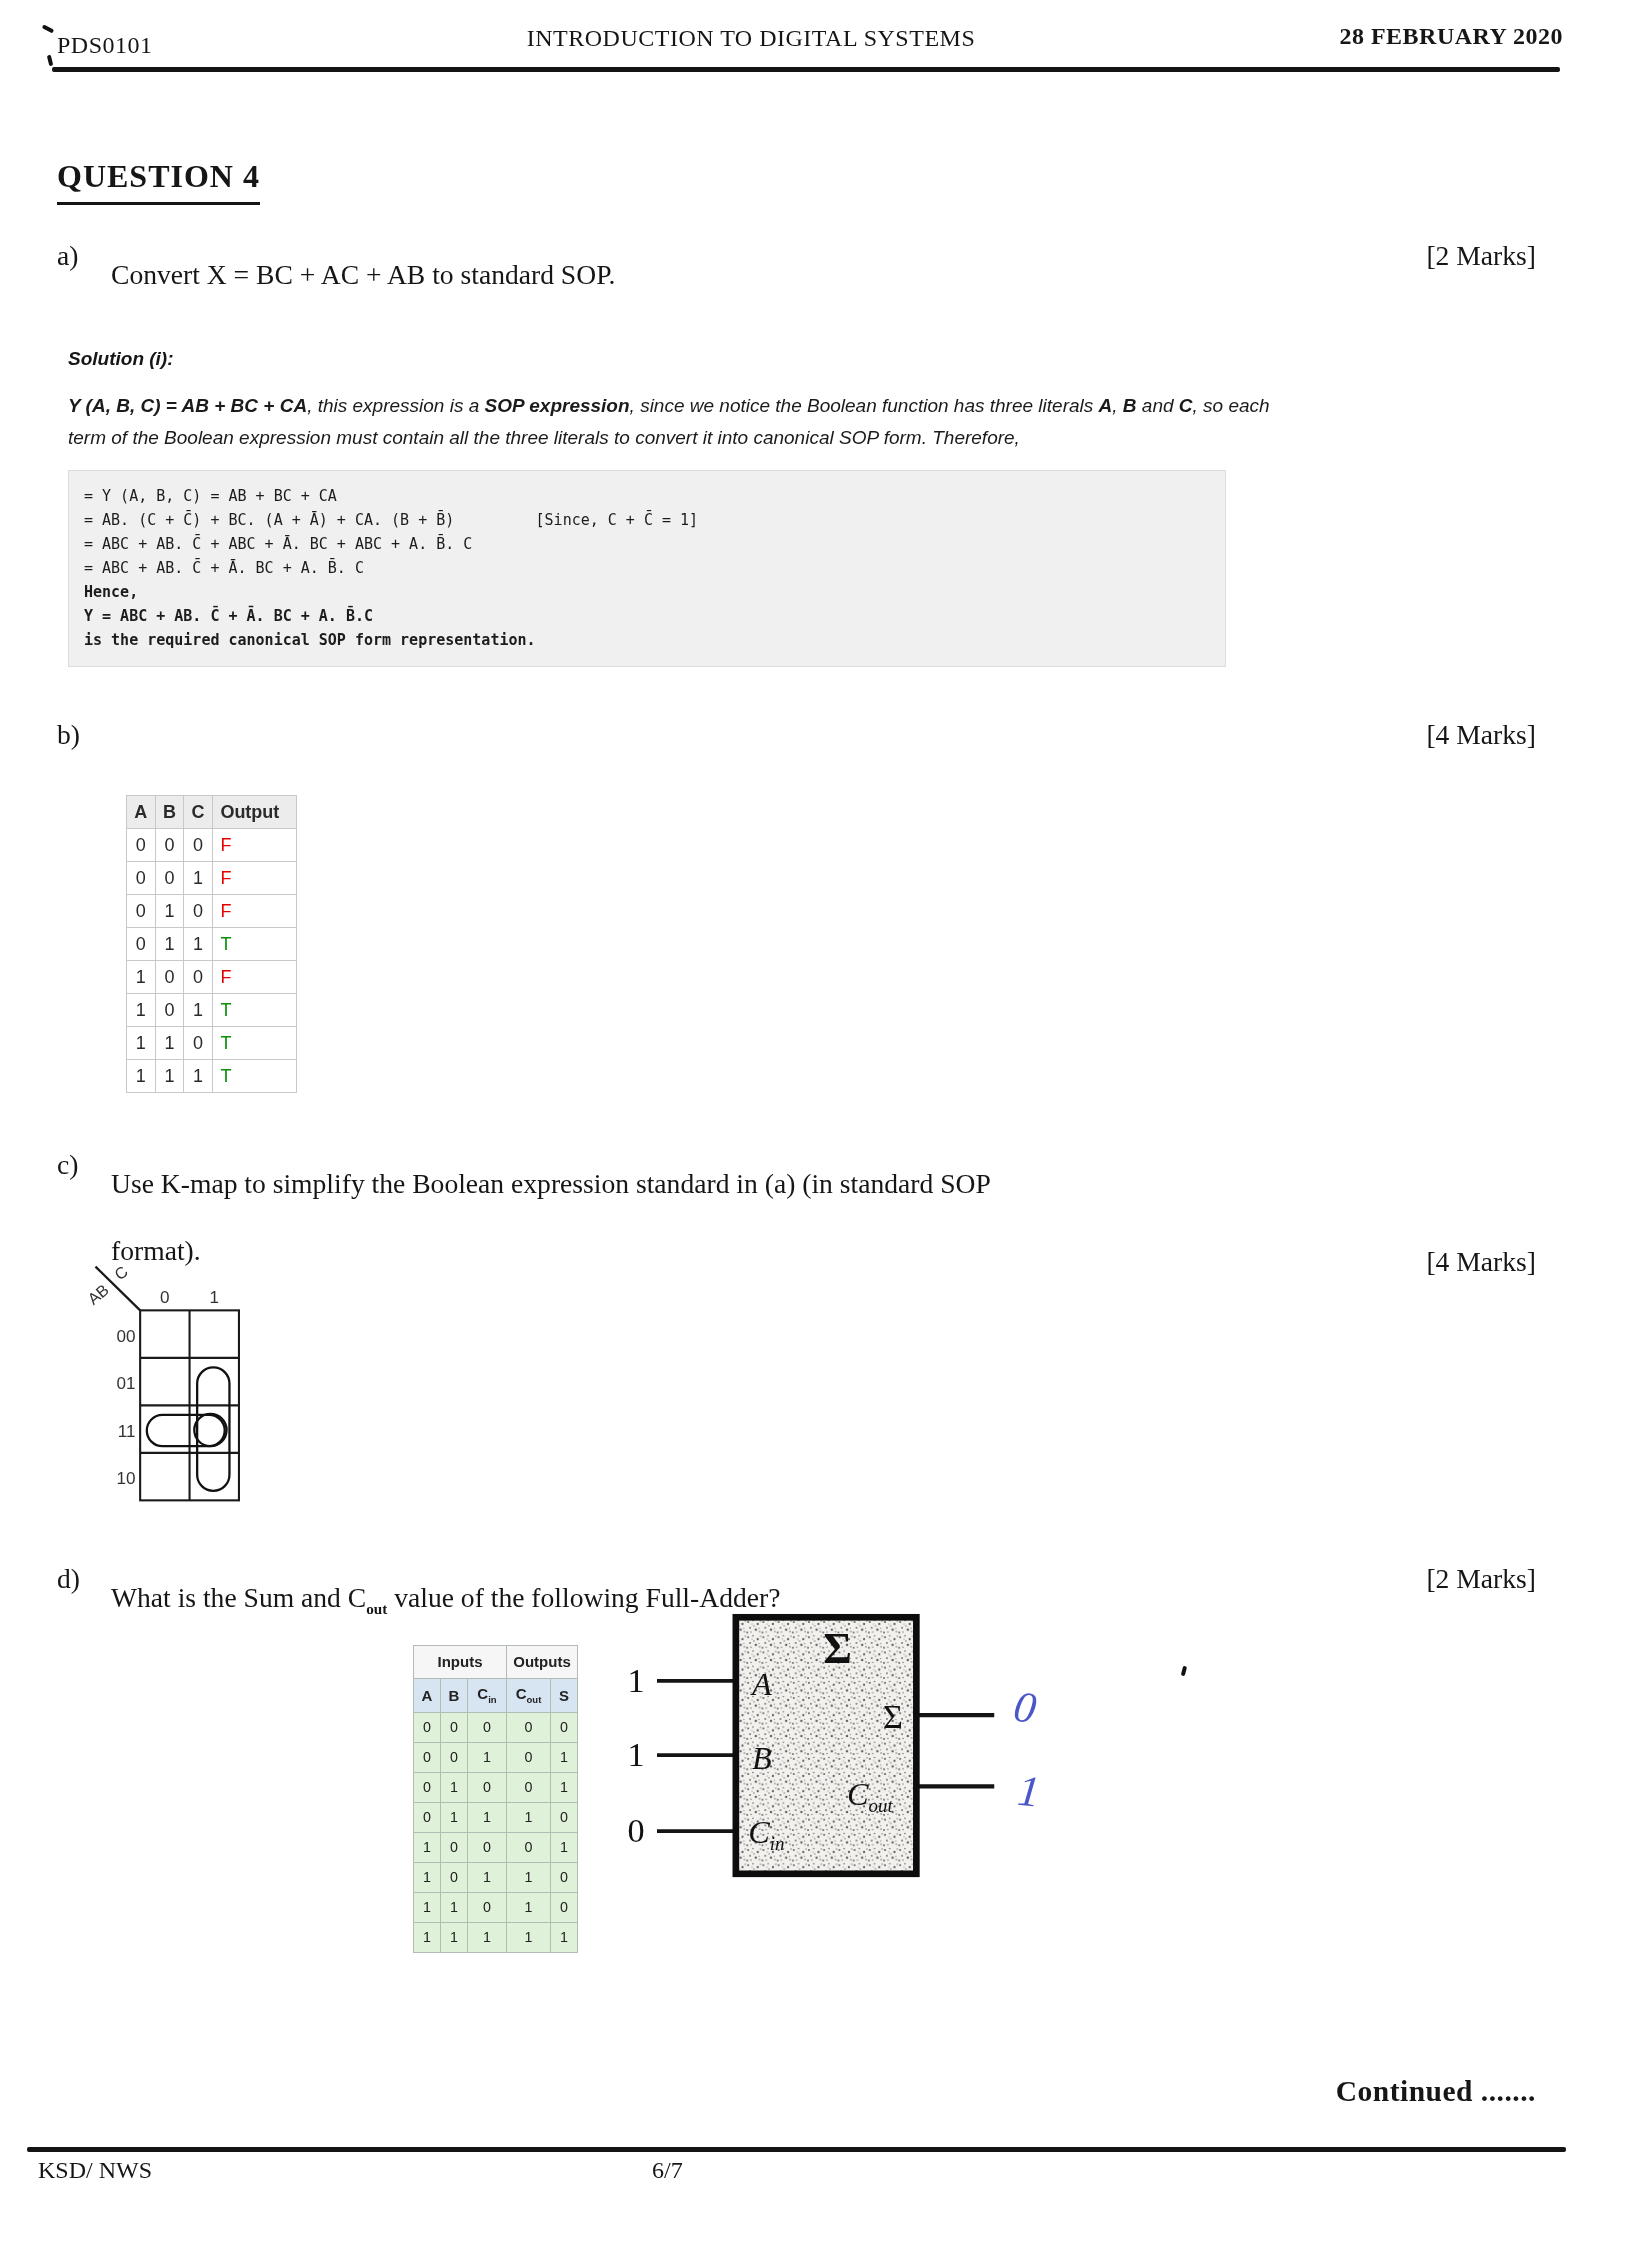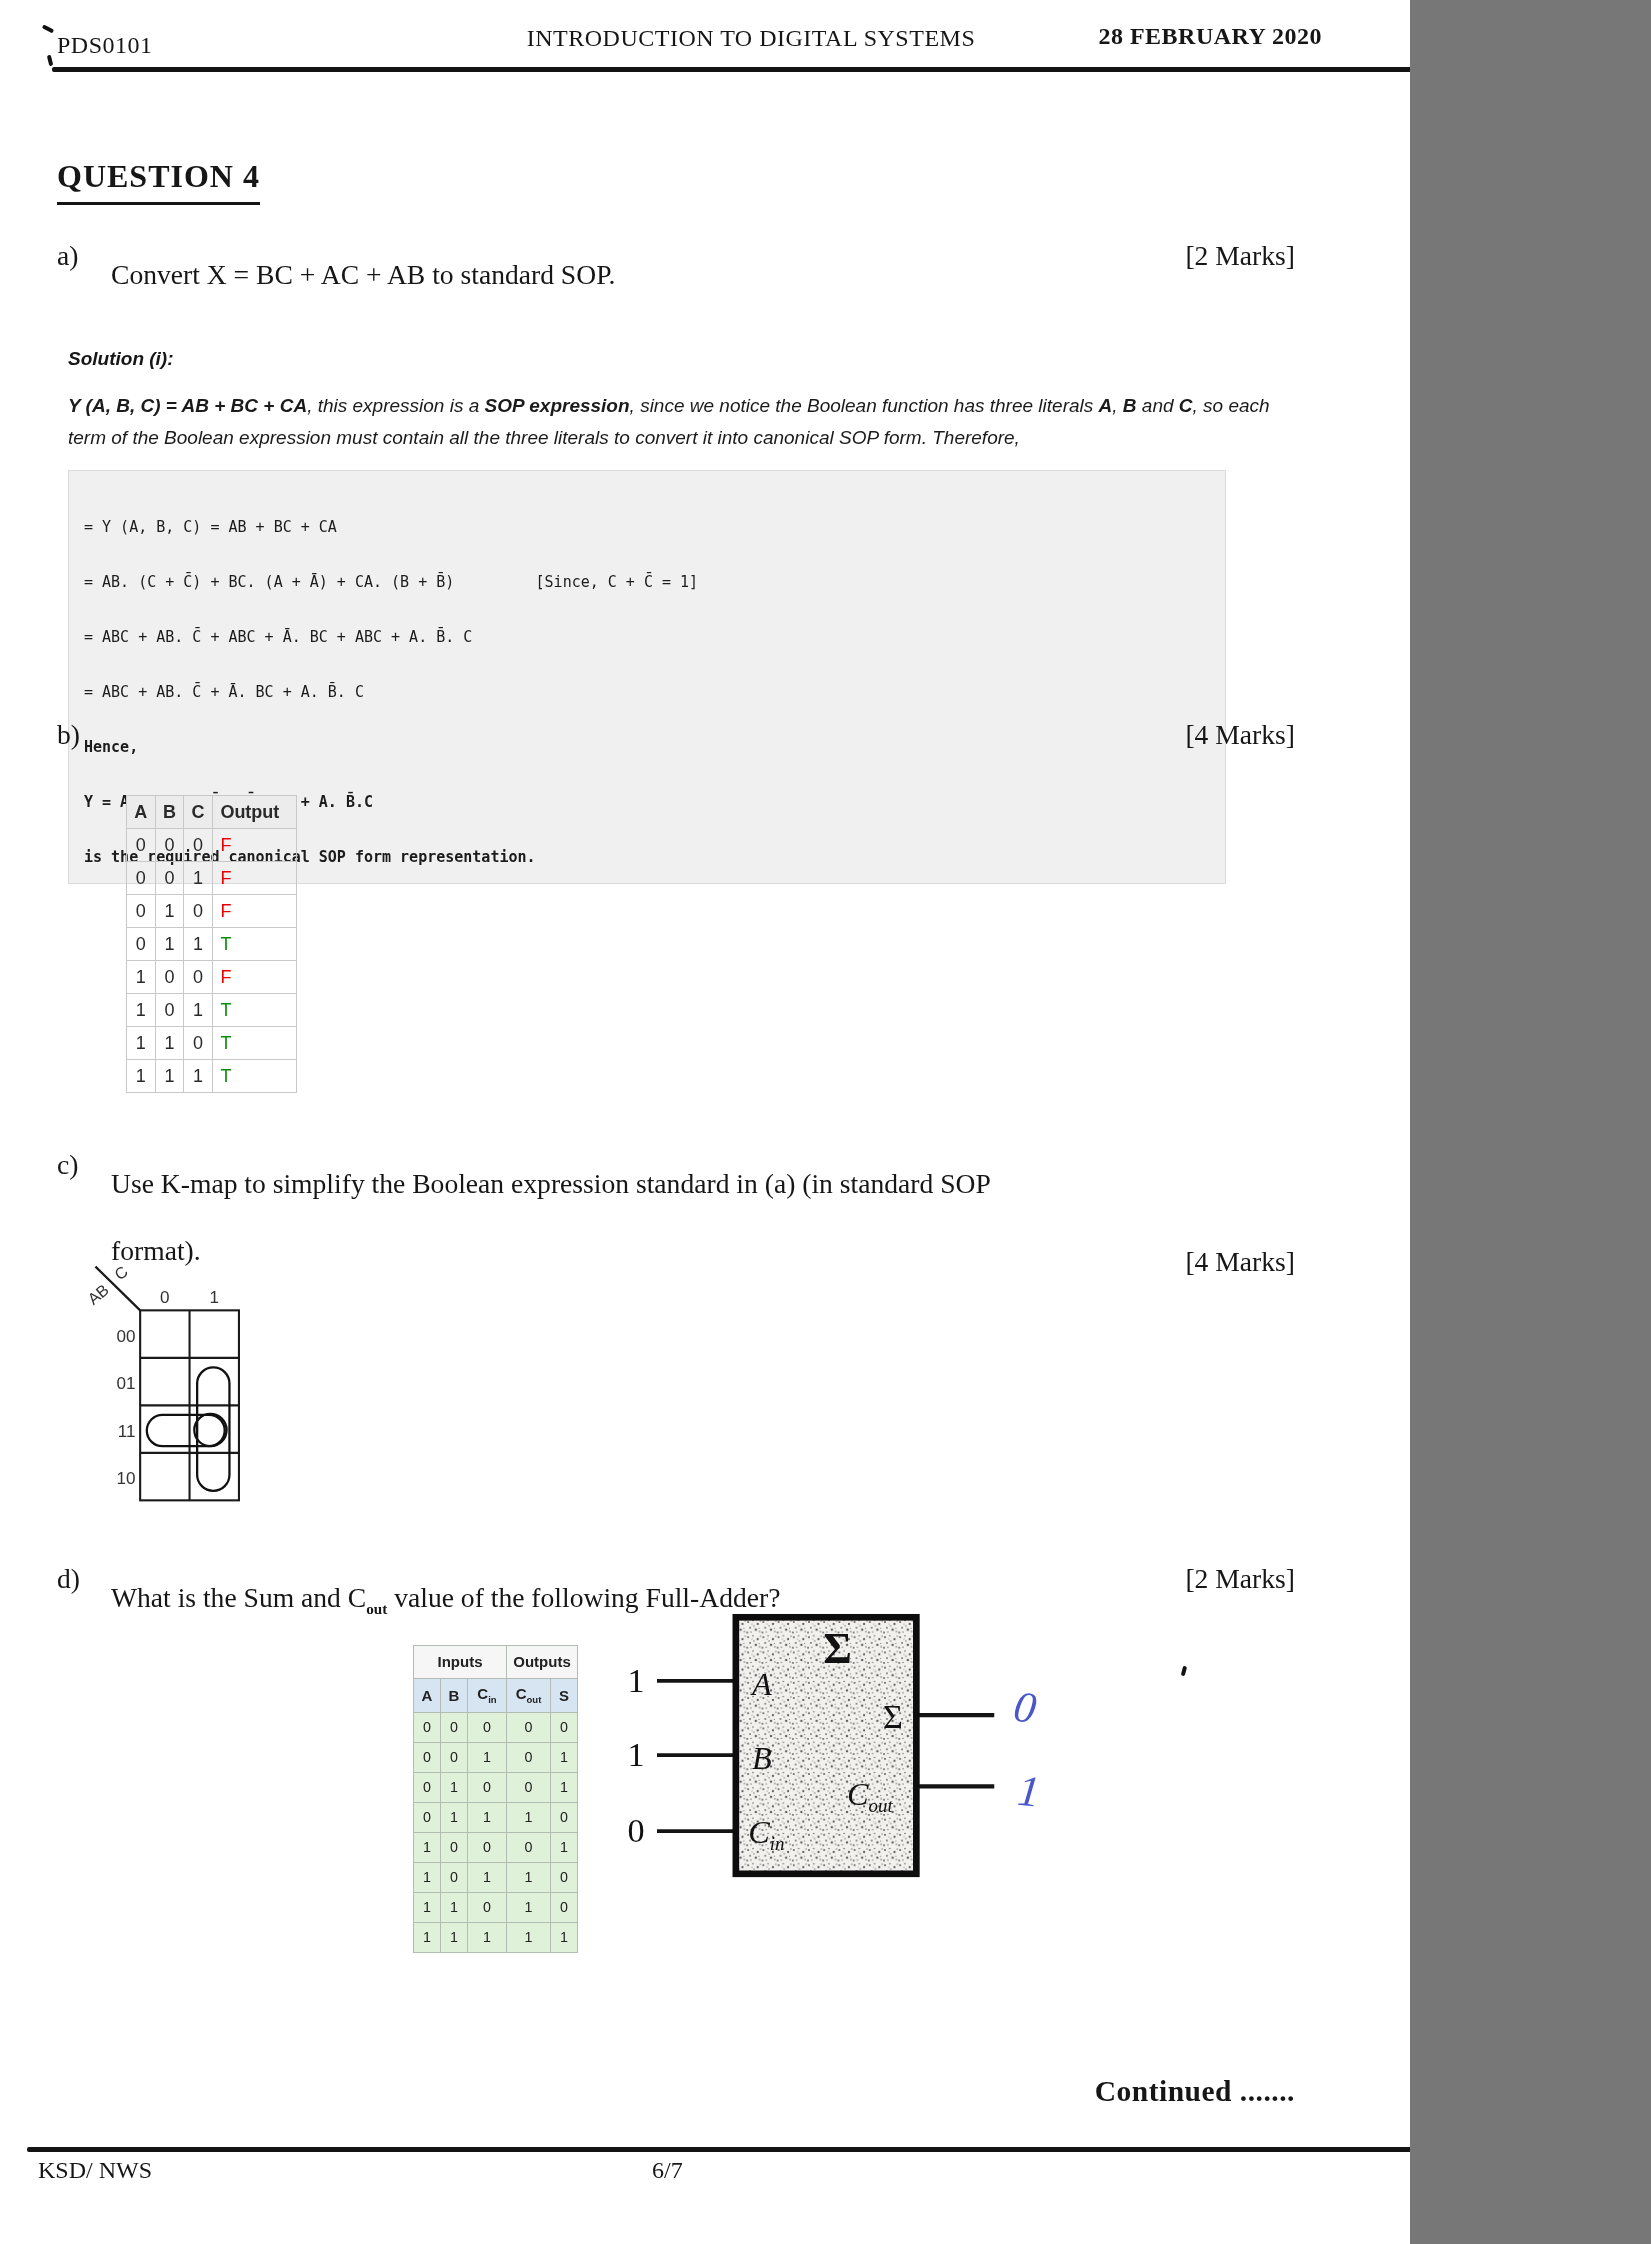--- a/index.html
+++ b/index.html
@@ -1,37 +1,37 @@
 <!DOCTYPE html>
 <html style="font-size:15px"><head>
 <meta charset="utf-8">
 <style>
   html,body{margin:0;padding:0;background:#777;}
-  #page{position:relative;width:1362px;height:2245px;background:#ffffff;overflow:hidden;
-        font-family:"Liberation Serif",serif;color:#161616;padding-left:48px;}
+  #page{position:relative;width:1651px;height:2245px;background:#ffffff;overflow:hidden;
+        font-family:"Liberation Serif",serif;color:#161616;}
   .abs{position:absolute;}
   .serif{font-family:"Liberation Serif",serif;}
   .sans{font-family:"Liberation Sans",sans-serif;font-style:italic;}
   .mono{font-family:"DejaVu Sans Mono",monospace;}
   .b{font-weight:bold;}
   
   .hdr{font-size:24px;letter-spacing:0.5px;}
   .rule{background:#141414;height:4.8px;border-radius:1.9px;}
   
   #qhead{font-size:32px;font-weight:bold;letter-spacing:1px;border-bottom:3.8px solid #151515;padding-bottom:6.7px;}
   
   .part-label{font-size:27.6px;}
   .part-text{font-size:27.6px;margin-top:19px;}
   .marks{font-size:27.6px;}
   
   #sol-head{font-size:19px;font-weight:bold;}
   #sol-para{font-size:19px;line-height:32px;width:1217px;color:#1b1b1b;}
   #deriv{width:1126px;background:#f0f0f0;border:1px solid #dcdcdc;padding:13.3px 15px;
          font-size:15px;line-height:24px;color:#1c1c1c;}
-  #deriv div{white-space:pre;margin-top:31px;}
+  #deriv div{white-space:pre;}
   
   #tt{border-collapse:collapse;font-family:"Liberation Sans",sans-serif;font-size:18px;color:#2a2a2a;}
   #tt th,#tt td{border:1px solid #c8c8c8;height:32px;padding:0;}
   #tt th{background:#ececec;font-weight:bold;}
   #tt .n{width:27.6px;text-align:center;}
   #tt .o{width:76px;text-align:left;padding-left:7.6px;}
   
   .kmap-lab{font-family:"Liberation Sans",sans-serif;}
   
   #fat{border-collapse:collapse;font-family:"Liberation Sans",sans-serif;color:#222;

